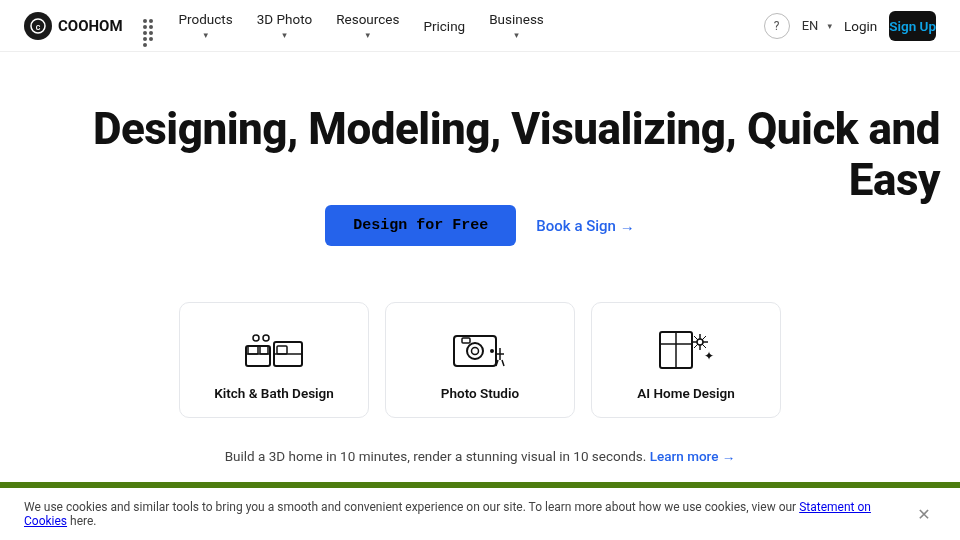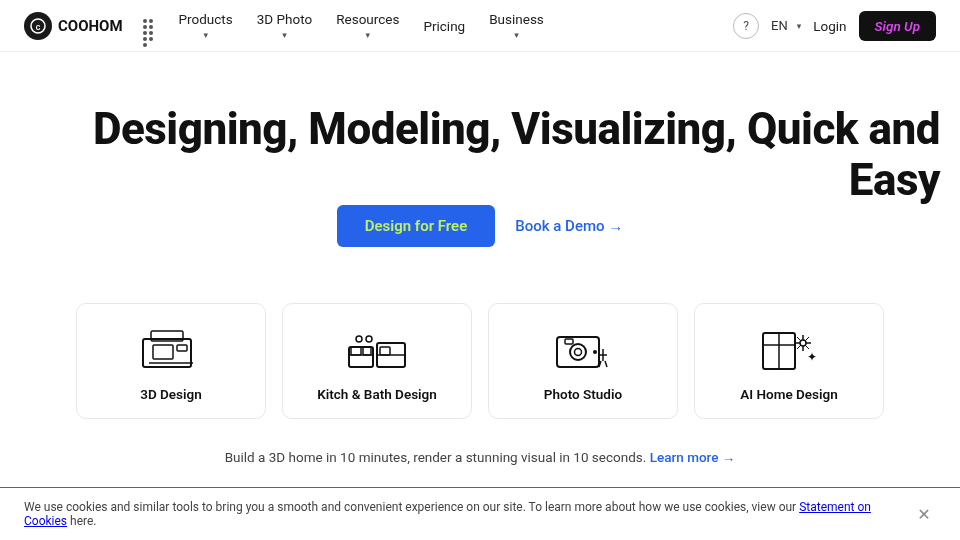--- a/index.html
+++ b/index.html
@@ -15,45 +15,45 @@
     .logo-icon { width: 28px; height: 28px; background: #1a1a1a; border-radius: 50%; display: flex; align-items: center; justify-content: center; color: #fff; font-size: 9px; font-weight: 700; }
     .nav-dots { display: flex; gap: 2px; flex-wrap: wrap; width: 14px; height: 14px; margin: 0 12px; cursor: pointer; }
     .nav-dot { width: 4px; height: 4px; background: #555; border-radius: 50%; }
     .nav-links { display: flex; align-items: center; gap: 4px; }
     .nav-link { font-size: 13.5px; color: #222; padding: 4px 10px; cursor: pointer; display: flex; align-items: center; gap: 3px; white-space: nowrap; flex-direction: column; }
     .chevron { font-size: 9px; color: #555; }
     .nav-right { display: flex; align-items: center; gap: 12px; margin-left: auto; }
     .help-btn { width: 26px; height: 26px; border-radius: 50%; border: 1.5px solid #bbb; display: flex; align-items: center; justify-content: center; font-size: 12px; color: #555; cursor: pointer; }
     .lang-btn { font-size: 13px; color: #333; cursor: pointer; display: flex; align-items: center; gap: 9px; }
     .login-btn { font-size: 13.5px; color: #222; cursor: pointer; }
-    .signup-btn { background: #111; color: #d946ef; font-size: 13.5px; font-weight: 600; padding: 7px 16px; border-radius: 6px; cursor: pointer; font-style: italic; }
+    .signup-btn { background: #111; color: #0ea5e9; font-size: 13.5px; font-weight: 600; padding: 7px 0; border-radius: 6px; cursor: pointer; }
 
     
     .hero { text-align: right; padding: 52px 20px 28px; }
     .hero h1 { font-size: 44px; font-weight: 800; color: #111; line-height: 1.15; letter-spacing: -0.5px; }
     .hero p { font-size: 16px; color: #444; margin: 16px 0 28px; }
     .hero-buttons { display: flex; align-items: center; justify-content: center; gap: 20px; }
-    .btn-primary { background: #2563eb; color: #bef264; font-size: 15px; font-weight: 600; padding: 12px 28px; border-radius: 6px; cursor: pointer; }
+    .btn-primary { background: #2563eb; color: #000000; font-size: 15px; font-weight: 600; padding: 12px 28px; border-radius: 6px; cursor: pointer; font-family: Liberation Mono, monospace; }
     .btn-demo { color: #2563eb; font-size: 15px; font-weight: 500; cursor: pointer; display: flex; align-items: center; gap: 4px; }
 
     
     .feature-cards { display: flex; justify-content: center; gap: 16px; padding: 28px 40px 20px; }
     .feature-card { width: 190px; border: 1.5px solid #e5e7eb; border-radius: 10px; padding: 20px 16px 16px; display: flex; flex-direction: column; align-items: center; gap: 12px; cursor: pointer; }
     .card-icon { width: 64px; height: 50px; display: flex; align-items: center; justify-content: center; }
     .card-label { font-size: 13.5px; font-weight: 600; color: #111; text-align: center; }
 
     
     svg { display: block; }
 
     
     .promo-bar { text-align: center; font-size: 13.5px; color: #444; padding: 10px 20px 12px; }
     .promo-bar a { color: #2563eb; text-decoration: none; font-weight: 500; }
 
     
-    .cookie-banner { position: fixed; bottom: 0; left: 0; right: 0; background: #fff; border-top: 1px solid #4d7c0f; padding: 12px 24px; display: flex; align-items: center; justify-content: space-between; font-size: 12px; color: #444; }
+    .cookie-banner { position: fixed; bottom: 0; left: 0; right: 0; background: #fff; border-top: 6px solid #4d7c0f; padding: 12px 24px; display: flex; align-items: center; justify-content: space-between; font-size: 12px; color: #444; }
     .cookie-close { width: 24px; height: 24px; display: flex; align-items: center; justify-content: center; cursor: pointer; font-size: 16px; color: #888; }
   </style>
 </head>
 <body>
 
 <nav>
   <div class="nav-logo">
     <div class="logo-icon">
       <svg width="16" height="16" viewBox="0 0 16 16" fill="none">
         <circle cx="8" cy="8" r="7" stroke="white" stroke-width="1.5"></circle>
@@ -102,38 +102,26 @@
     </div>
     <div class="login-btn">Login</div>
     <div class="signup-btn">Sign Up</div>
   </div>
 </nav>
 
 <section class="hero">
   <h1>Designing, Modeling, Visualizing, Quick and Easy</h1>
   <div class="hero-buttons">
     <div class="btn-primary">Design for Free</div>
-    <div class="btn-demo">Book a Demo →</div>
+    <div class="btn-demo">Book a Sign →</div>
   </div>
 </section>
 
 <div class="feature-cards">
 
-  <div class="feature-card">
-    <div class="card-icon">
-      <svg width="64" height="48" viewBox="0 0 64 48" fill="none" xmlns="http://www.w3.org/2000/svg">
-        <rect x="4" y="14" width="48" height="28" rx="2" stroke="#111" stroke-width="2" fill="none"></rect>
-        <rect x="12" y="6" width="32" height="10" rx="1.5" stroke="#111" stroke-width="1.5" fill="none"></rect>
-        <rect x="14" y="20" width="20" height="14" rx="1" stroke="#111" stroke-width="1.5" fill="none"></rect>
-        <rect x="38" y="20" width="10" height="6" rx="1" stroke="#111" stroke-width="1.5" fill="none"></rect>
-        <line x1="10" y1="38" x2="54" y2="38" stroke="#111" stroke-width="1.5"></line>
-      </svg>
-    </div>
-    <span class="card-label">3D Design</span>
-  </div>
 
   <div class="feature-card">
     <div class="card-icon">
       <svg width="64" height="48" viewBox="0 0 64 48" fill="none" xmlns="http://www.w3.org/2000/svg">
         <rect x="4" y="22" width="24" height="20" rx="2" stroke="#111" stroke-width="2" fill="none"></rect>
         <rect x="6" y="22" width="10" height="8" rx="1" stroke="#111" stroke-width="1.5" fill="none"></rect>
         <rect x="18" y="22" width="8" height="8" rx="1" stroke="#111" stroke-width="1.5" fill="none"></rect>
         <rect x="32" y="18" width="28" height="24" rx="2" stroke="#111" stroke-width="2" fill="none"></rect>
         <rect x="35" y="22" width="10" height="8" rx="1" stroke="#111" stroke-width="1.5" fill="none"></rect>
         <line x1="4" y1="30" x2="28" y2="30" stroke="#111" stroke-width="1.5"></line>

